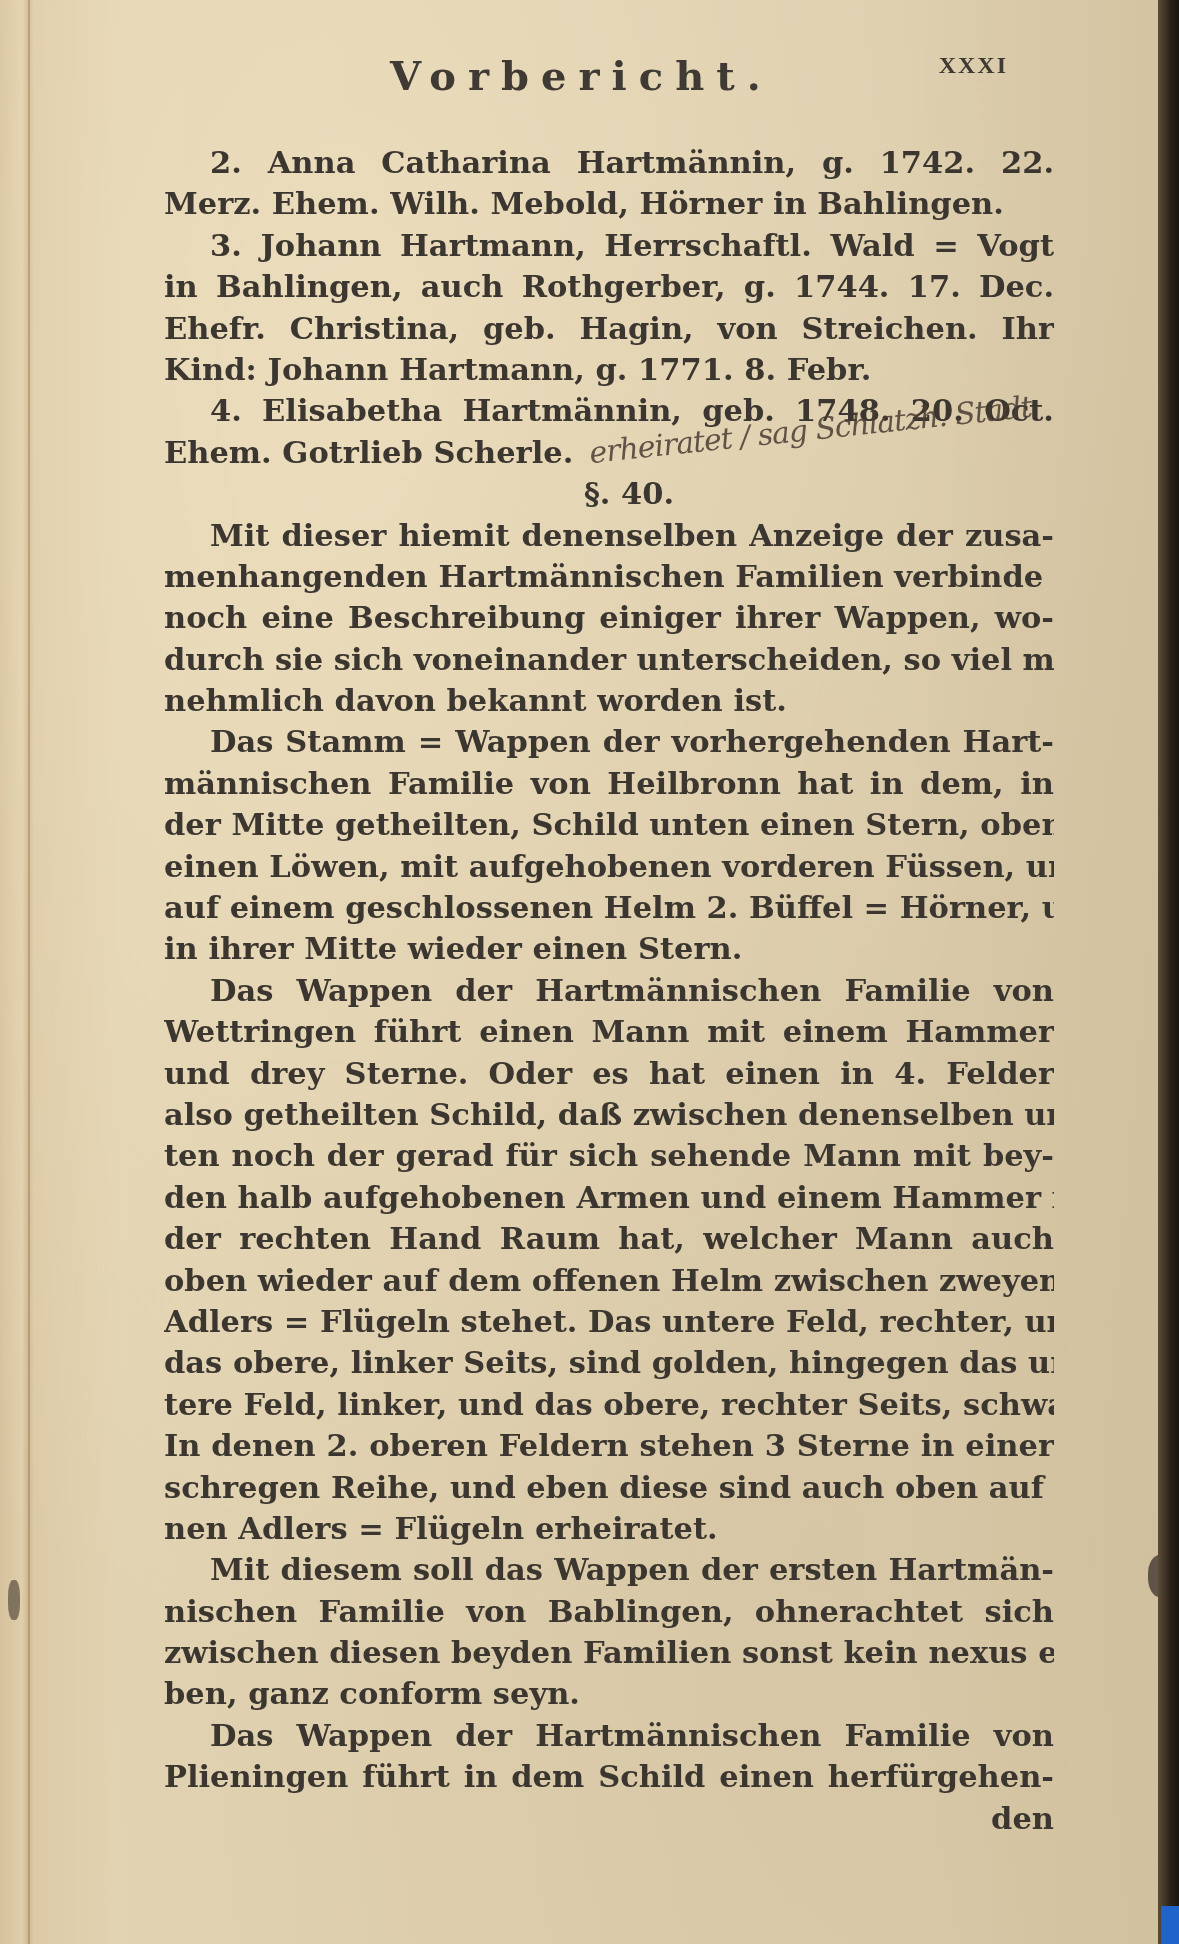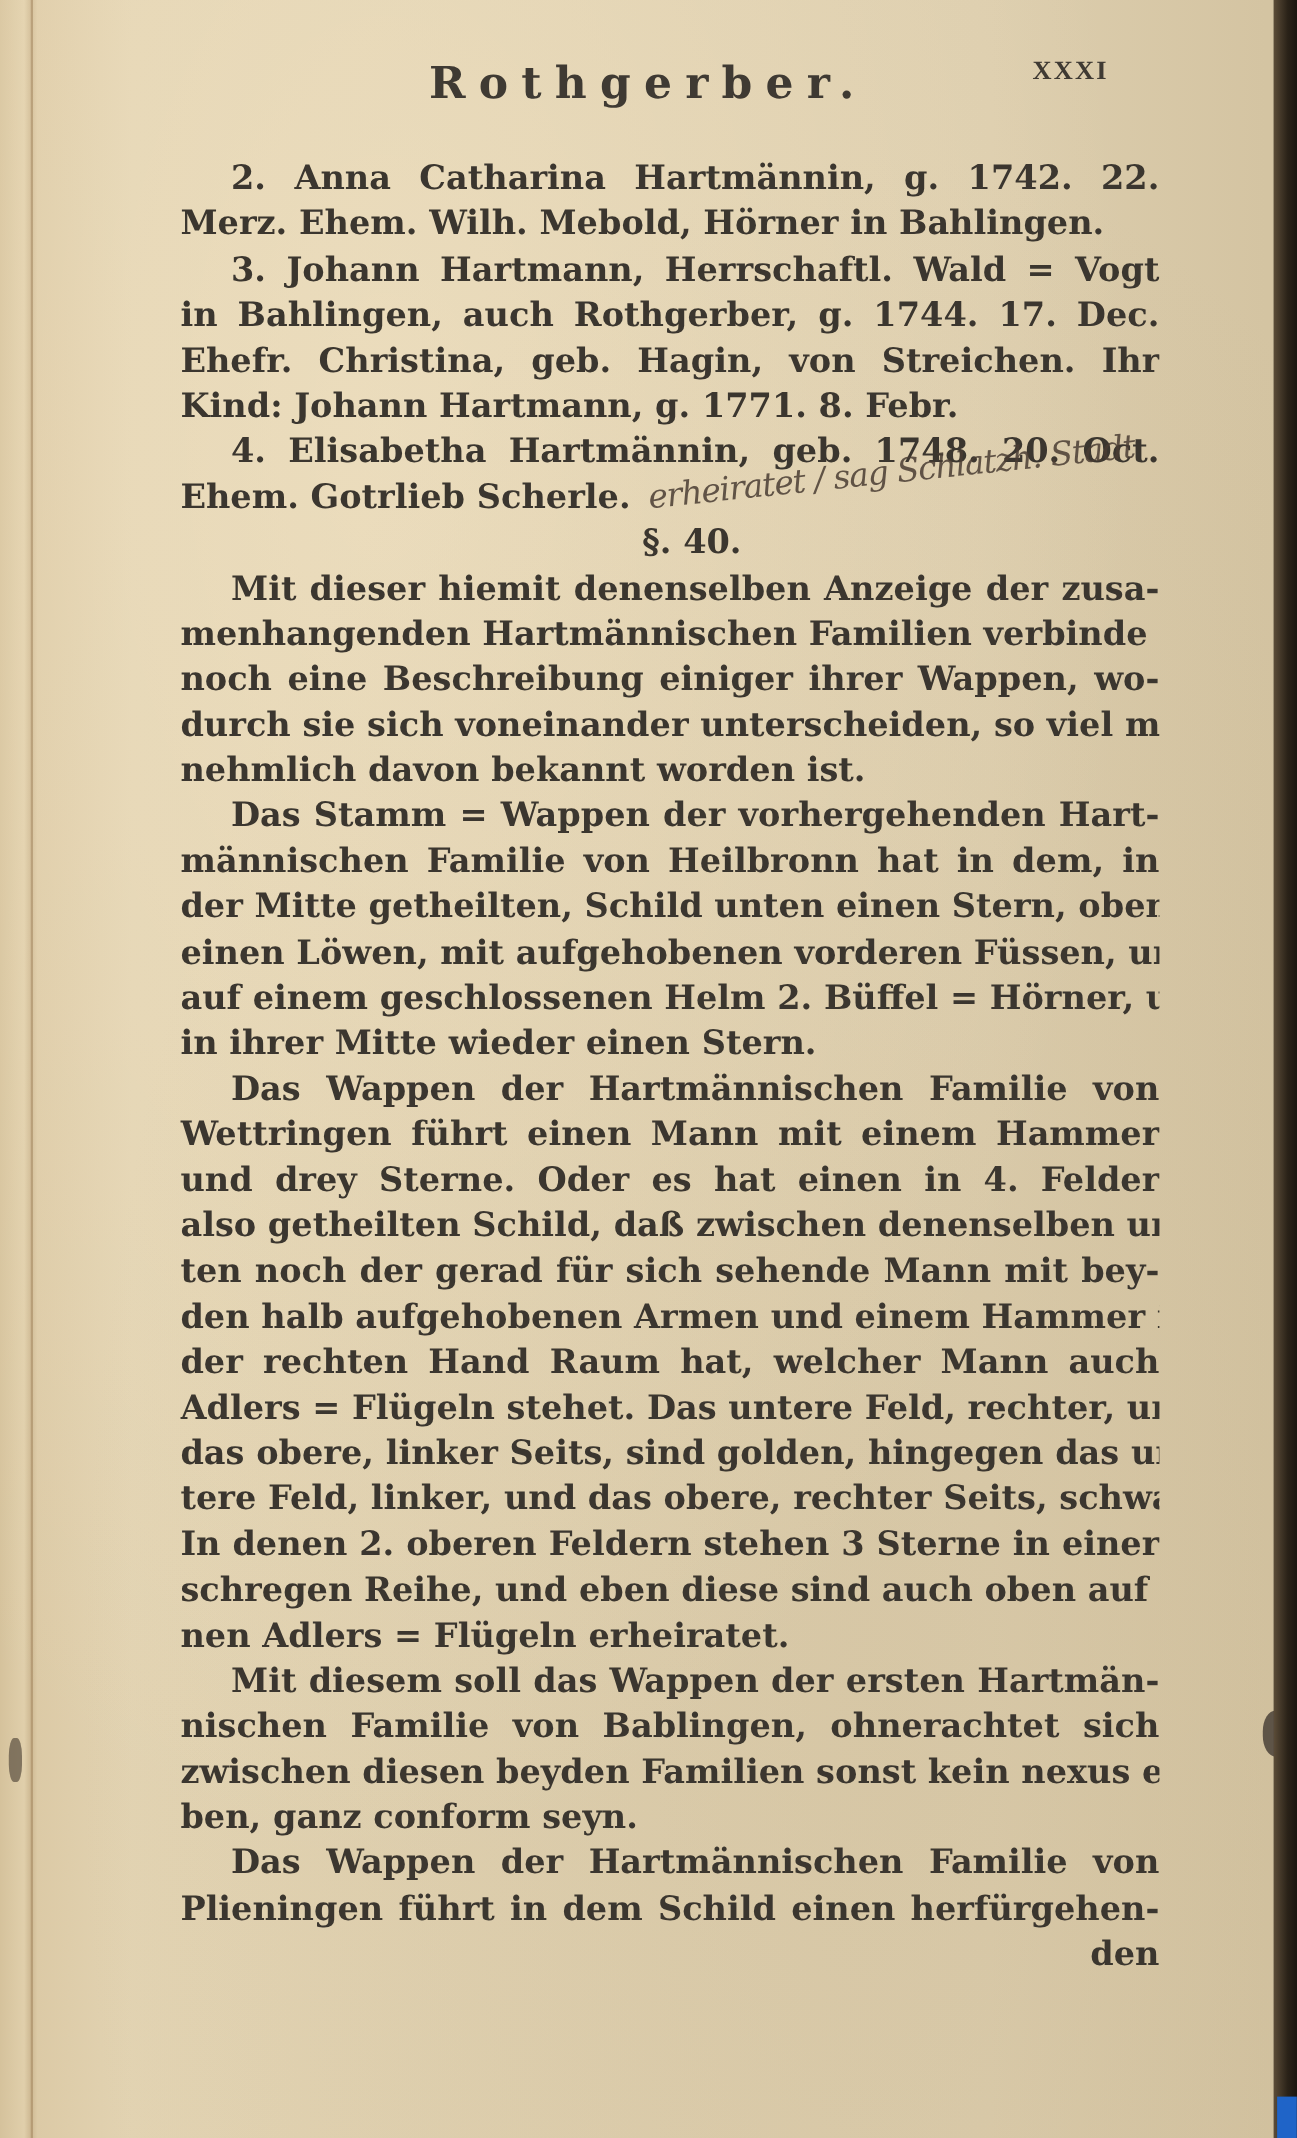--- a/index.html
+++ b/index.html
@@ -72,21 +72,21 @@
   }
 </style>
 </head>
 <body>
 
 <div class="page">
   <div class="gutter"></div>
   <div class="ink-spot-left"></div>
 
   <div class="header">
-    <span class="running-title">Rothgerber.</span>
+    <span class="running-title">Vorbericht.</span>
     <span class="page-number">XXXI</span>
   </div>
 
   <div class="body-text" id="body-text">
       <div class="line indent">2. Anna Catharina Hartmännin, g. 1742. 22.</div>
       <div class="line last">Merz. Ehem. Wilh. Mebold, Hörner in Bahlingen.</div>
       <div class="line indent">3. Johann Hartmann, Herrschaftl. Wald = Vogt</div>
       <div class="line">in Bahlingen, auch Rothgerber, g. 1744. 17. Dec.</div>
       <div class="line">Ehefr. Christina, geb. Hagin, von Streichen. Ihr</div>
       <div class="line last">Kind: Johann Hartmann, g. 1771. 8. Febr.</div>
@@ -104,20 +104,21 @@
       <div class="line">einen Löwen, mit aufgehobenen vorderen Füssen, und</div>
       <div class="line">auf einem geschlossenen Helm 2. Büffel = Hörner, und</div>
       <div class="line last">in ihrer Mitte wieder einen Stern.</div>
       <div class="line indent">Das Wappen der Hartmännischen Familie von</div>
       <div class="line">Wettringen führt einen Mann mit einem Hammer</div>
       <div class="line">und drey Sterne. Oder es hat einen in 4. Felder</div>
       <div class="line">also getheilten Schild, daß zwischen denenselben un-</div>
       <div class="line">ten noch der gerad für sich sehende Mann mit bey-</div>
       <div class="line">den halb aufgehobenen Armen und einem Hammer in</div>
       <div class="line">der rechten Hand Raum hat, welcher Mann auch</div>
+      <div class="line">oben wieder auf dem offenen Helm zwischen zweyen</div>
       <div class="line">Adlers = Flügeln stehet. Das untere Feld, rechter, und</div>
       <div class="line">das obere, linker Seits, sind golden, hingegen das un-</div>
       <div class="line">tere Feld, linker, und das obere, rechter Seits, schwarz.</div>
       <div class="line">In denen 2. oberen Feldern stehen 3 Sterne in einer</div>
       <div class="line">schregen Reihe, und eben diese sind auch oben auf de-</div>
       <div class="line last">nen Adlers = Flügeln erheiratet.</div>
       <div class="line indent">Mit diesem soll das Wappen der ersten Hartmän-</div>
       <div class="line">nischen Familie von Bablingen, ohnerachtet sich</div>
       <div class="line">zwischen diesen beyden Familien sonst kein nexus erge-</div>
       <div class="line last">ben, ganz conform seyn.</div>

